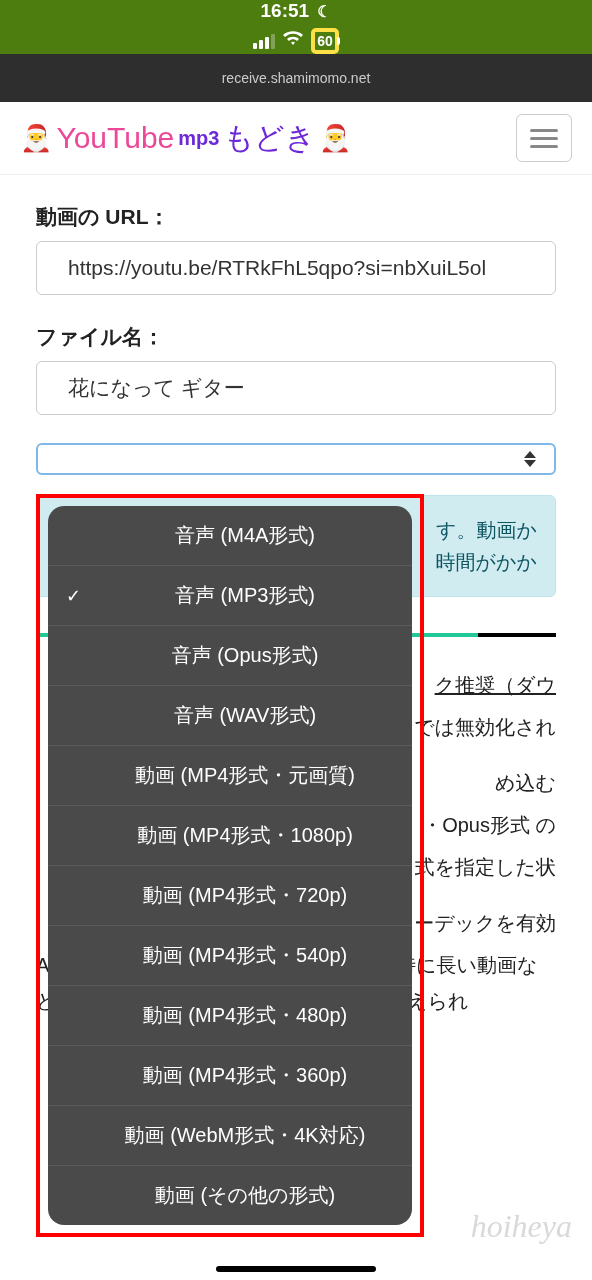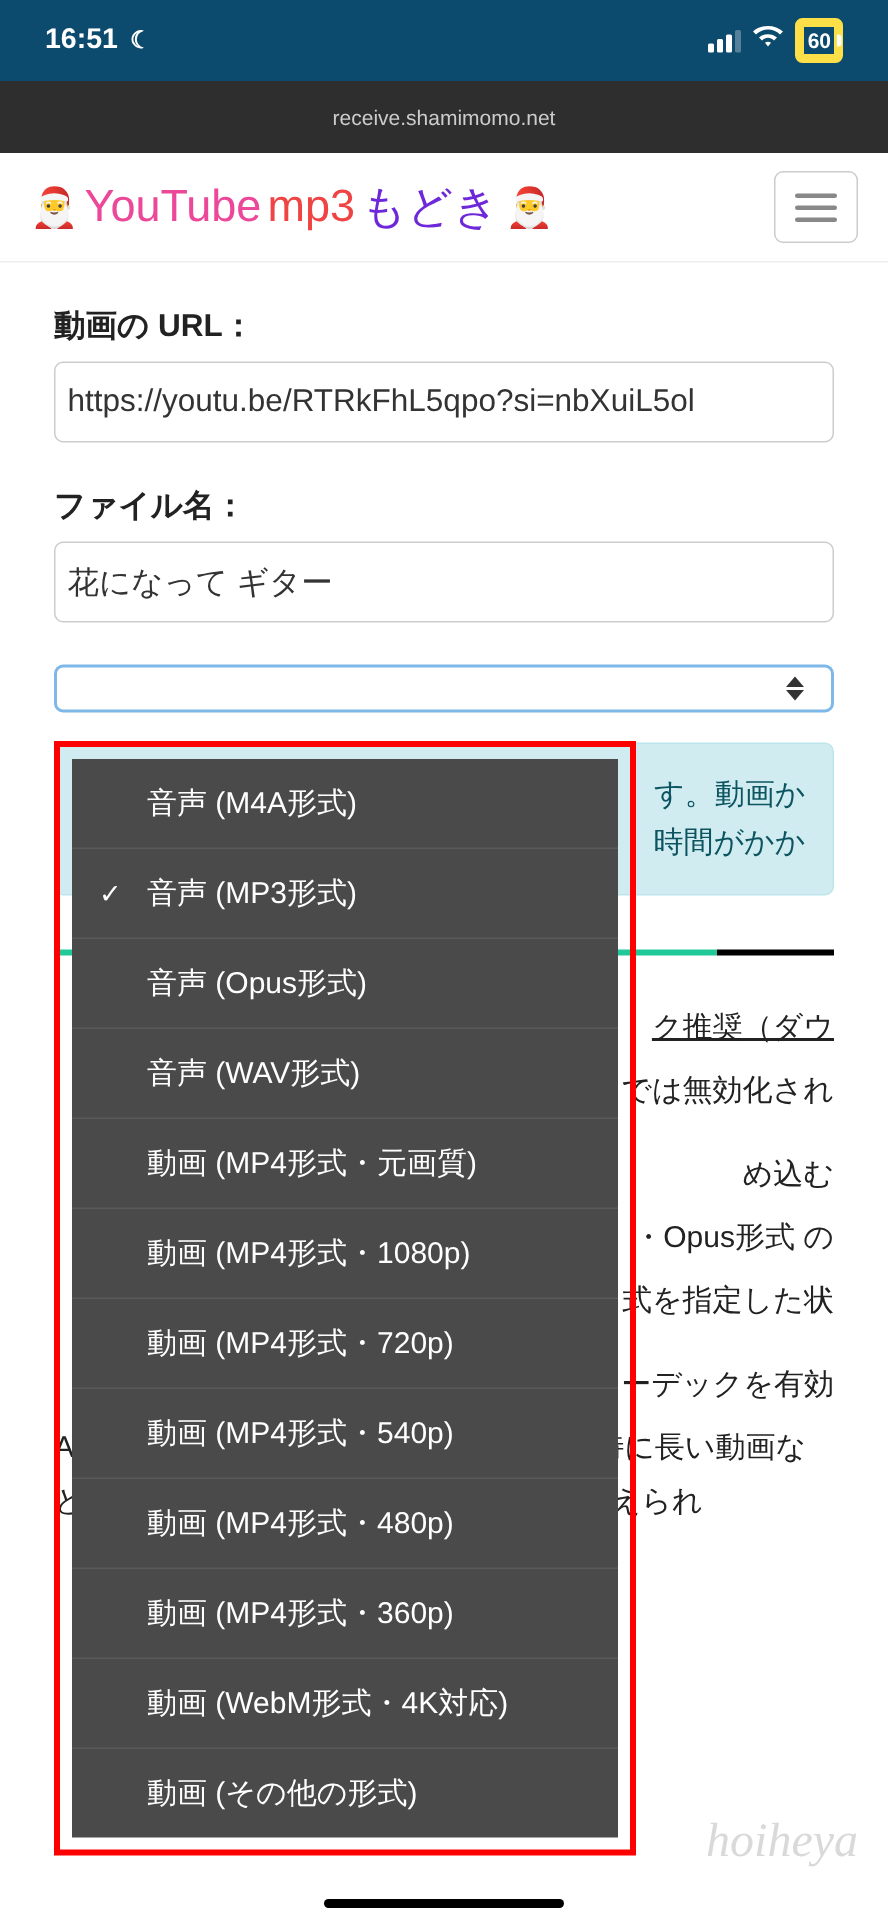--- a/index.html
+++ b/index.html
@@ -12,26 +12,27 @@
       width: 592px;
       height: 1280px;
       font-family: -apple-system, BlinkMacSystemFont, "Helvetica Neue", sans-serif;
       background: #fff;
       overflow: hidden;
       position: relative;
     }
     
     .status-bar {
       height: 54px;
-      background: #0c4a6e;
+      background: #4d7c0f;
       display: flex;
       justify-content: space-between;
       align-items: center;
       padding: 0 30px;
       color: #fff;
+      flex-direction: column;
     }
     
     .status-left {
       display: flex;
       align-items: center;
       gap: 8px;
       font-size: 19px;
       font-weight: 600;
     }
     
@@ -62,21 +63,21 @@
     .signal-bar:nth-child(3) { height: 12px; }
     .signal-bar:nth-child(4) { height: 15px; opacity: 0.3; }
     
     .wifi-icon {
       font-size: 18px;
     }
     
     .battery {
       display: flex;
       align-items: center;
-      border: 6px solid #fde047;
+      border: 4px solid #fde047;
       border-radius: 5px;
       padding: 1px 2px;
       font-size: 14px;
       font-weight: 700;
       position: relative;
     }
     
     .battery::after {
       content: '';
       position: absolute;
@@ -118,23 +119,23 @@
       font-size: 26px;
     }
     
     .logo-youtube {
       color: #ec4899;
       font-size: 30px;
       font-weight: 400;
     }
     
     .logo-mp3 {
-      color: #ef4444;
-      font-size: 30px;
-      font-weight: 400;
+      color: #6d28d9;
+      font-size: 20px;
+      font-weight: 700;
     }
     
     .logo-suffix {
       color: #6d28d9;
       font-size: 30px;
       font-weight: 400;
     }
     
     .santa-emoji {
       font-size: 26px;
@@ -166,21 +167,21 @@
     
     .form-label {
       font-size: 21px;
       color: #222;
       margin-bottom: 10px;
       font-weight: 700;
     }
     
     .form-input {
       width: 100%;
-      padding: 14px 8px;
+      padding: 14px 31px;
       font-size: 21px;
       border: 1px solid #ccc;
       border-radius: 6px;
       color: #333;
       margin-bottom: 28px;
     }
     
     .select-wrapper {
       width: 100%;
       border: 2px solid #7db8e8;
@@ -220,23 +221,24 @@
       left: 36px;
       top: 494px;
       width: 388px;
       border: 4px solid #ff0000;
       background: transparent;
       z-index: 100;
     }
     
     .dropdown-menu {
       background: #4a4a4a;
-      border-radius: 0;
+      border-radius: 16px;
       overflow: hidden;
       margin: 8px;
+      text-align: center;
     }
     
     .dropdown-item {
       padding: 16px 20px 16px 50px;
       color: #fff;
       font-size: 20px;
       border-bottom: 1px solid #5a5a5a;
       position: relative;
       cursor: pointer;
     }

